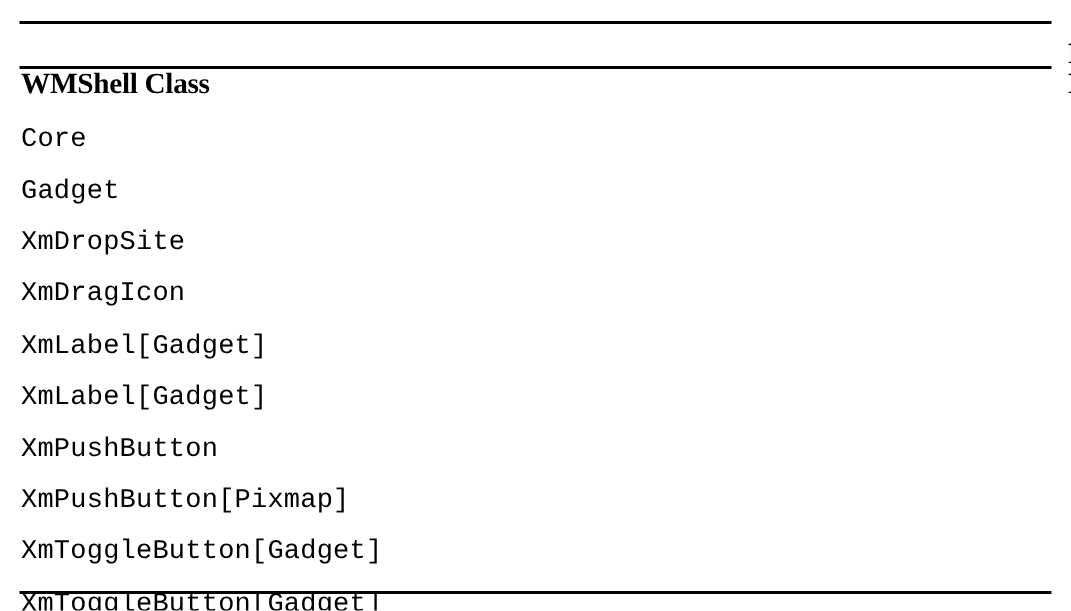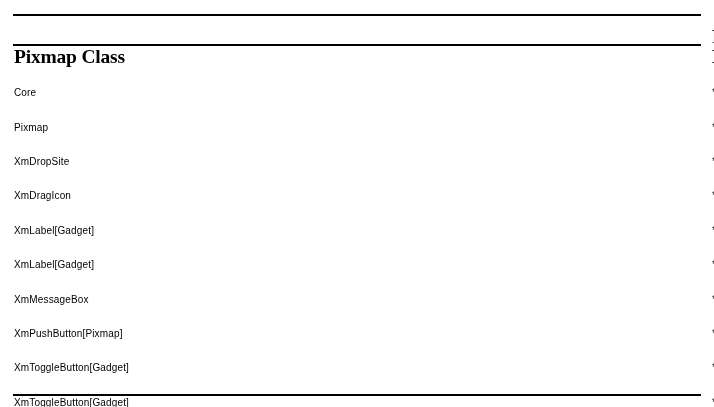--- a/index.html
+++ b/index.html
@@ -66,22 +66,22 @@
   }
   .head-row th.h-class { padding-left: 14px; }
   .head-row th.h-res   { padding-left: 356px; }
 
   
   .spacer-row td { height: 10px; }
 
   
   .body-row td {
     height: 34.4px;
-    font-family: Liberation Sans, sans-serif;
-    font-size: 10px;
+    font-family: Liberation Mono, monospace;
+    font-size: 18px;
     letter-spacing: 0.15px;
     line-height: 1.0;
     white-space: pre;
     margin-left: 16px;
   }
   .body-row td.b-class { padding-left: 14px; }
   .body-row td.b-res   { padding-left: 0px; }
 
   .res-inner {
     display: block;
@@ -98,37 +98,37 @@
   <div class="rule rule-header"></div>
   <div class="rule rule-bottom"></div>
 
   <table class="tbl">
     <colgroup>
       <col class="c-class">
       <col class="c-res">
     </colgroup>
     <thead>
       <tr class="head-row">
-        <th class="h-class">Pixmap Class</th>
+        <th class="h-class">WMShell Class</th>
         <th class="h-res">Resource Name</th>
       </tr>
     </thead>
     <tbody>
       <tr class="spacer-row">
         <td></td>
         <td></td>
       </tr>
 
       <tr class="body-row">
         <td class="b-class"><span class="class-inner">Core</span></td>
         <td class="b-res"><span class="res-inner">*backgroundPixmap:</span></td>
       </tr>
 
       <tr class="body-row">
-        <td class="b-class"><span class="class-inner">Pixmap</span></td>
+        <td class="b-class"><span class="class-inner">Gadget</span></td>
         <td class="b-res"><span class="res-inner">*iconPixmap:</span></td>
       </tr>
 
       <tr class="body-row">
         <td class="b-class"><span class="class-inner">XmDropSite</span></td>
         <td class="b-res"><span class="res-inner">*pixmap:</span></td>
       </tr>
 
       <tr class="body-row">
         <td class="b-class"><span class="class-inner">XmDragIcon</span></td>
@@ -139,21 +139,21 @@
         <td class="b-class"><span class="class-inner">XmLabel[Gadget]</span></td>
         <td class="b-res"><span class="res-inner">*labelInsensitivePixmap:</span></td>
       </tr>
 
       <tr class="body-row">
         <td class="b-class"><span class="class-inner">XmLabel[Gadget]</span></td>
         <td class="b-res"><span class="res-inner">*labelPixmap:</span></td>
       </tr>
 
       <tr class="body-row">
-        <td class="b-class"><span class="class-inner">XmMessageBox</span></td>
+        <td class="b-class"><span class="class-inner">XmPushButton</span></td>
         <td class="b-res"><span class="res-inner">*symbolPixmap:</span></td>
       </tr>
 
       <tr class="body-row">
         <td class="b-class"><span class="class-inner">XmPushButton[Pixmap]</span></td>
         <td class="b-res"><span class="res-inner">*armPixmap:</span></td>
       </tr>
 
       <tr class="body-row">
         <td class="b-class"><span class="class-inner">XmToggleButton[Gadget]</span></td>

